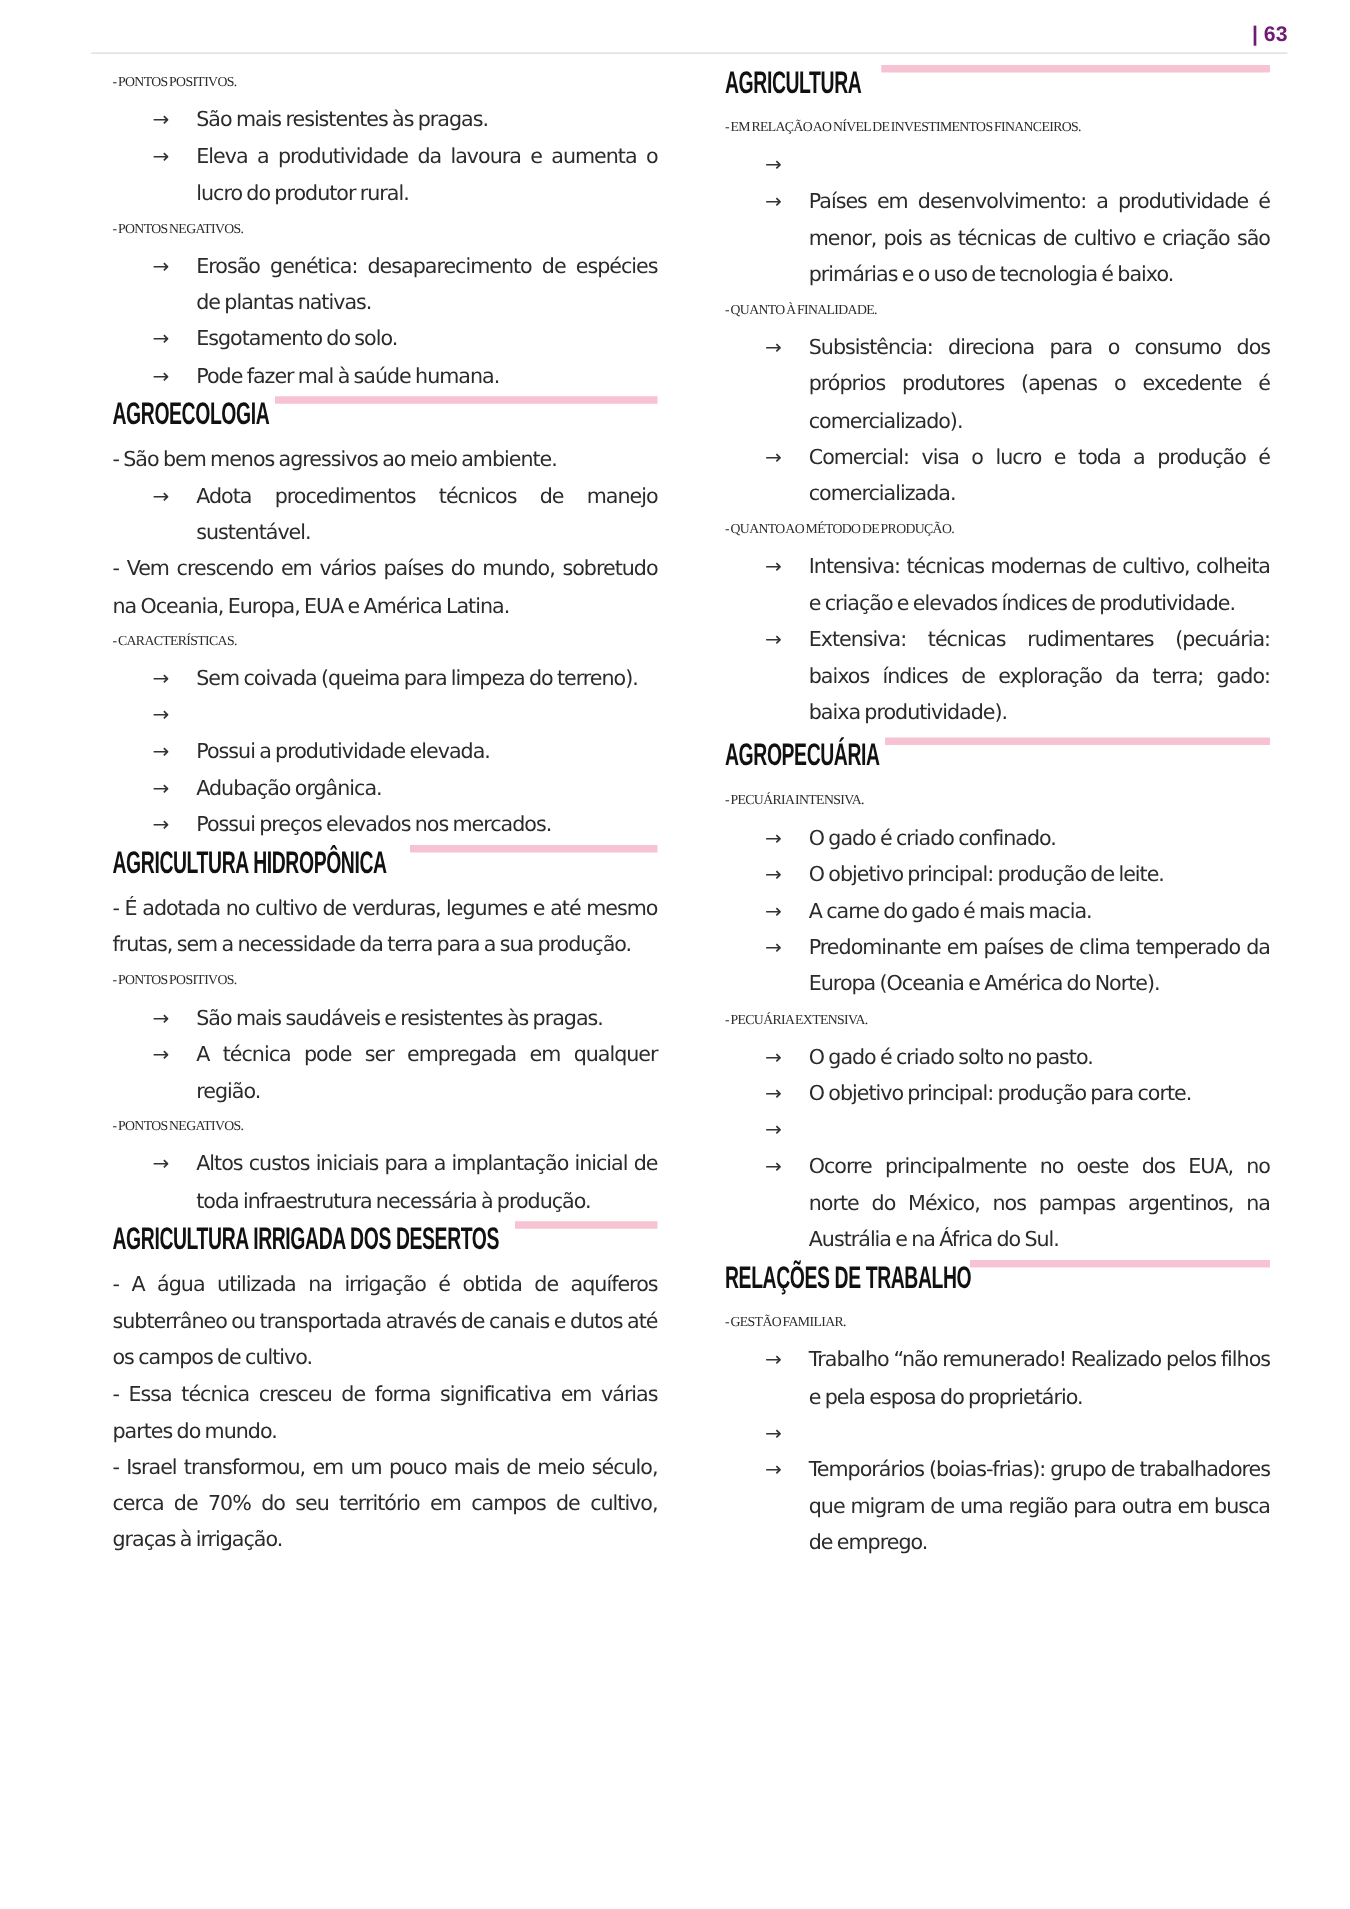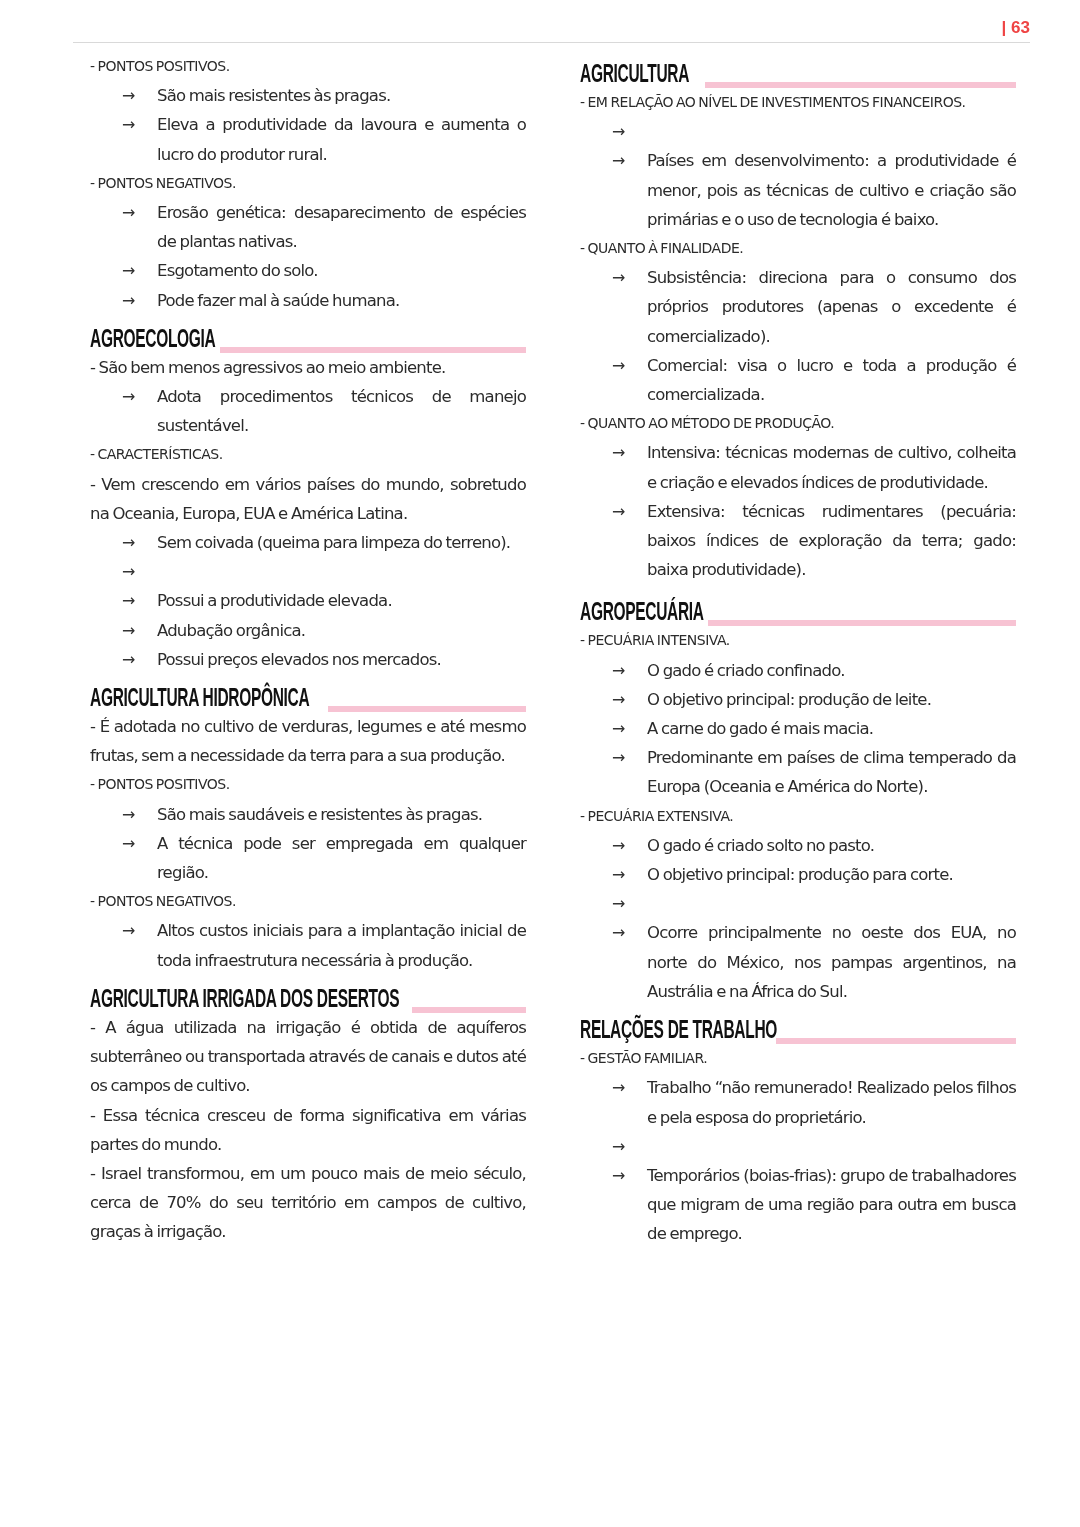--- a/index.html
+++ b/index.html
@@ -1,40 +1,40 @@
 <!DOCTYPE html>
 <html><head>
 <meta charset="utf-8">
 <style>
   html, body { margin: 0; padding: 0; background: #ffffff; }
   body {
     width: 1080px; height: 1527px; position: relative; overflow: hidden;
     font-family: "DejaVu Sans", sans-serif; color: #2b2b2b;
   }
   .page-header { position: absolute; left: 73px; top: 0; width: 957px; height: 42px; border-bottom: 1.5px solid #d9d9d9; }
-  .page-num { position: absolute; right: 0; top: 18px; font-family: "Liberation Sans", sans-serif; font-weight: bold; font-size: 17px; color: #ef4444; }
+  .page-num { position: absolute; right: 0; top: 18px; font-family: "Liberation Sans", sans-serif; font-weight: bold; font-size: 17px; color: #701a75; }
   .col { position: absolute; top: 52px; }
   .col-left { left: 90px; width: 436px; }
   .col-right { left: 580px; width: 436px; }
 
   .heading {
-    display: flex; align-items: flex-end; height: 36px; margin-top: 2px;
+    display: flex; align-items: flex-start; height: 36px; margin-top: 2px;
   }
   .heading-text {
     font-family: "Liberation Sans", sans-serif; font-size: 25px; font-weight: bold;
     transform: scaleX(0.62); transform-origin: left center; white-space: nowrap;
     color: #111; letter-spacing: -0.5px;
   }
   .heading-bar { height: 6px; background: #f7c3d3; flex: 1; }
 
   .line {
     font-family: "DejaVu Sans", sans-serif; font-size: 16.5px; line-height: 29.2px;
     color: #2b2b2b; letter-spacing: -0.8px; word-spacing: -1px;
   }
-  .caps { letter-spacing: -0.5px; font-size: 14px; }
+  .caps { letter-spacing: -0.5px; font-size: 11px; font-family: Liberation Serif, serif; }
   .item { display: flex; padding-left: 32px; }
   .arrow { width: 35px; flex: none; font-size: 16px; line-height: 29.2px; color: #333; }
   .item-text { flex: 1; text-align: justify; }
   .just { text-align: justify; text-align-last: left; }
 </style>
 </head>
 <body>
 
 <div class="page-header">
   <span class="page-num">| 63</span>
@@ -66,22 +66,22 @@
 
   <div class="heading">
     <span class="heading-text" style="width:130px">AGROECOLOGIA</span>
     <span class="heading-bar"></span>
   </div>
   <div class="line just">- São bem menos agressivos ao meio ambiente.</div>
   <div class="item line">
       <span class="arrow">→</span>
       <span class="item-text">Adota procedimentos técnicos de manejo sustentável.</span>
     </div>
+  <div class="line just">- Vem crescendo em vários países do mundo, sobretudo na Oceania, Europa, EUA e América Latina.</div>
   <div class="line caps">- CARACTERÍSTICAS.</div>
-  <div class="line just">- Vem crescendo em vários países do mundo, sobretudo na Oceania, Europa, EUA e América Latina.</div>
   <div class="item line">
       <span class="arrow">→</span>
       <span class="item-text">Sem coivada (queima para limpeza do terreno).</span>
     </div>
   <div class="item line">
       <span class="arrow">→</span>
     </div>
   <div class="item line">
       <span class="arrow">→</span>
       <span class="item-text">Possui a produtividade elevada.</span>

